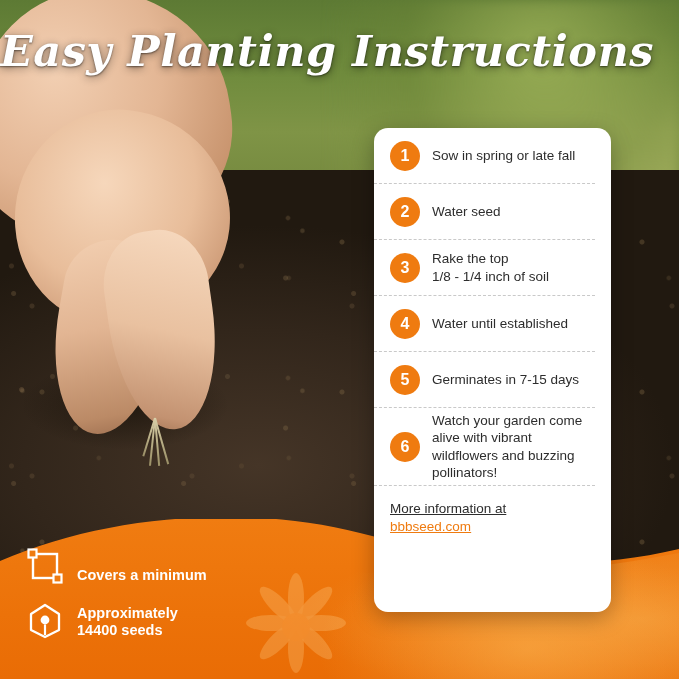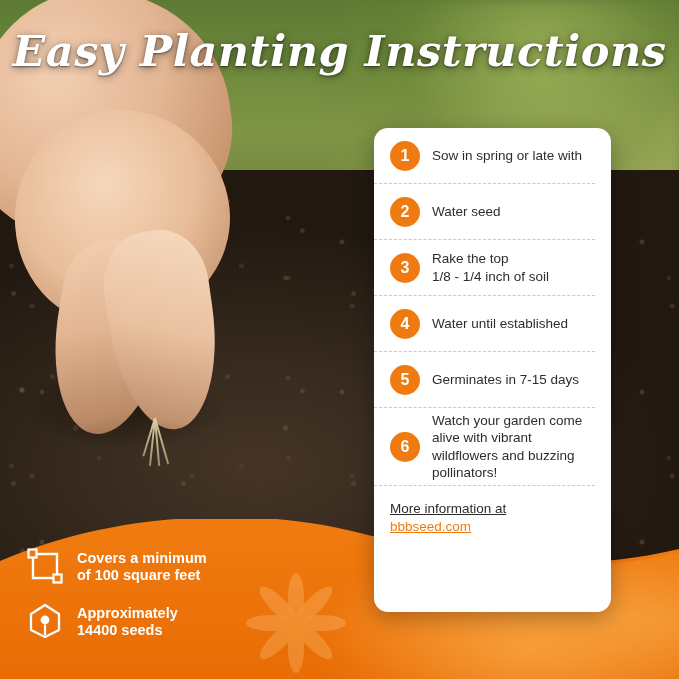--- a/index.html
+++ b/index.html
@@ -155,21 +155,21 @@
     left: 46px; top: 44px;
     width: 28px; height: 28px;
     border-radius: 50%;
     background: rgba(255,190,110,0.9);
   }
 
   
   .title {
     position: absolute;
     left: 0; top: 26px; width: 679px;
-    text-align: center;
+    text-align: left;
     font-family: "DejaVu Serif", serif;
     font-style: italic;
     font-weight: bold;
     font-size: 43px;
     letter-spacing: 0.5px;
     color: #ffffff;
     text-shadow: 0 2px 8px rgba(0,0,0,0.45), 0 1px 2px rgba(0,0,0,0.5);
   }
 
   
@@ -285,21 +285,21 @@
     <div class="petal" style="transform: rotate(270deg)"></div>
     <div class="petal" style="transform: rotate(315deg)"></div>
     <div class="core"></div>
   </div>
 
   <div class="card">
     <div class="steps">
 
       <div class="step">
         <div class="num">1</div>
-        <div class="txt">Sow in spring or late with</div>
+        <div class="txt">Sow in spring or late fall</div>
       </div>
 
       <div class="step">
         <div class="num">2</div>
         <div class="txt">Water seed</div>
       </div>
 
       <div class="step">
         <div class="num">3</div>
         <div class="txt" style="white-space: pre-line">Rake the top
@@ -333,21 +333,20 @@
     <div class="badge">
       <span class="icon-box">
         <svg width="38" height="38" viewBox="0 0 38 38">
           <rect x="7" y="7" width="24" height="24" fill="none" stroke="#ffffff" stroke-width="2.4"></rect>
           <rect x="2.5" y="2.5" width="8" height="8" fill="#ef7b10" stroke="#ffffff" stroke-width="2.2"></rect>
           <rect x="27.5" y="27.5" width="8" height="8" fill="#ef7b10" stroke="#ffffff" stroke-width="2.2"></rect>
         </svg>
       </span>
       <span class="label">
         <span>Covers a minimum</span><br>
-        <span>of 100 square feet</span>
       </span>
     </div>
 
     <div class="badge">
       <span class="icon-box">
         <svg width="38" height="38" viewBox="0 0 38 38">
           <path d="M19 3 L33 12 L33 28 L19 35 L5 28 L5 12 Z" fill="none" stroke="#ffffff" stroke-width="2.3" stroke-linejoin="round"></path>
           <circle cx="19" cy="18" r="4.4" fill="#ffffff"></circle>
           <path d="M19 22.5 L19 33" stroke="#ffffff" stroke-width="2.2"></path>
         </svg>

